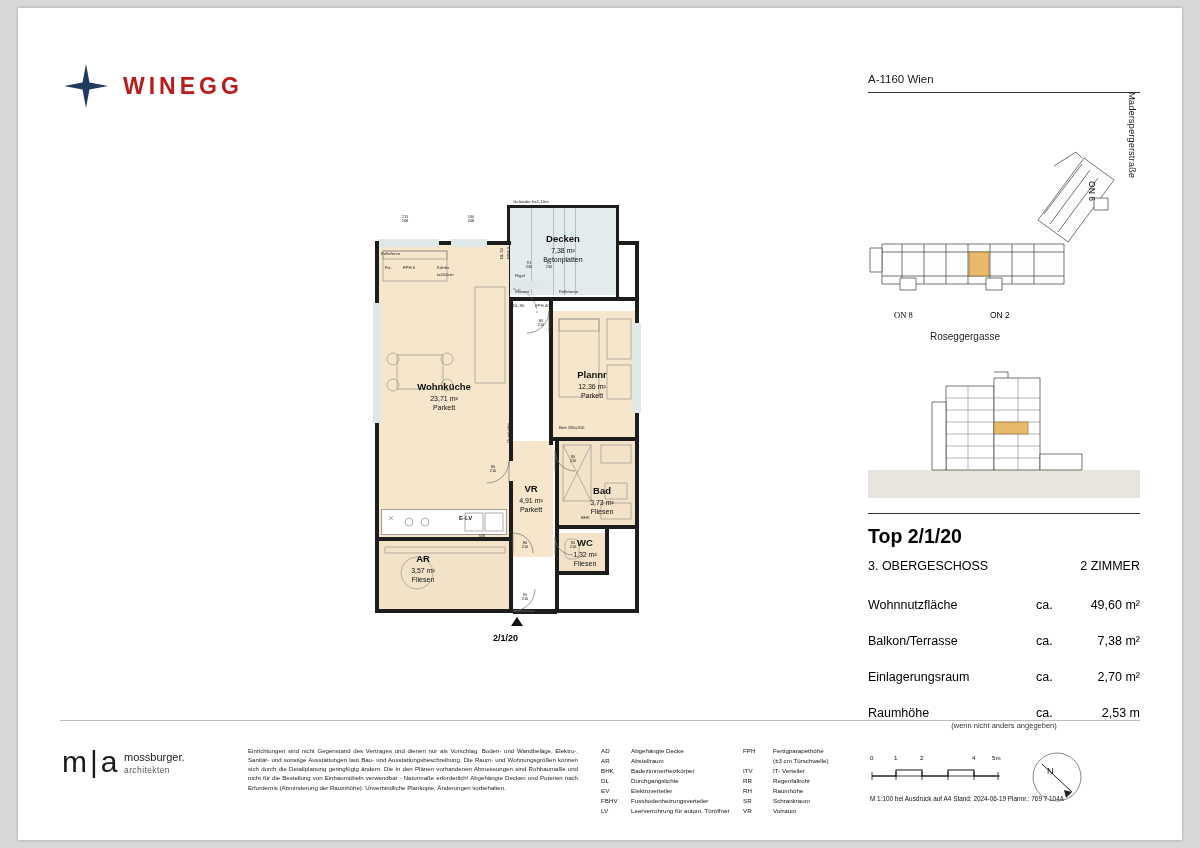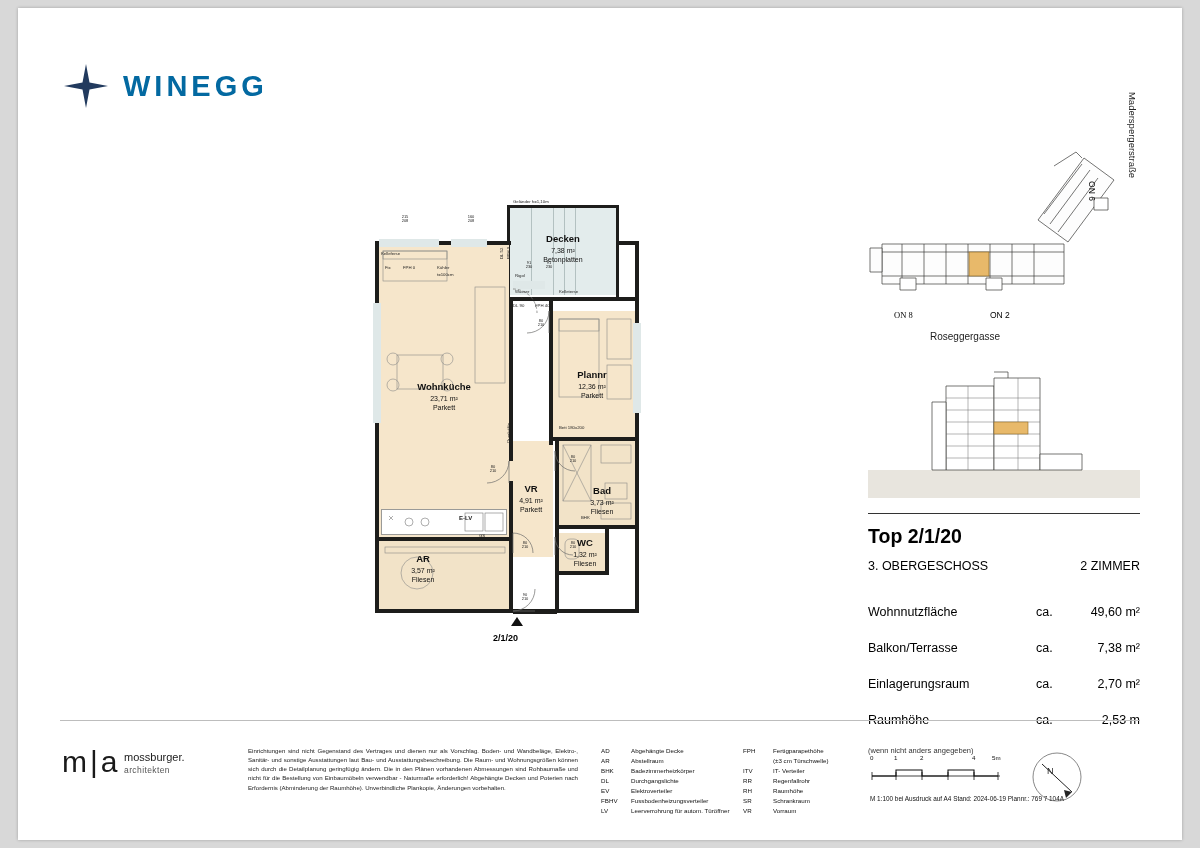--- a/index.html
+++ b/index.html
@@ -13,21 +13,21 @@
   #sheet {
     position:absolute; left:18px; top:8px;
     width:1164px; height:832px;
     background:#ffffff;
     box-shadow:0 0 3px rgba(0,0,0,.25);
   }
 
   
   .logo-wrap { position:absolute; left:45px; top:55px; display:flex; align-items:center; }
   .logo-star { width:46px; height:46px; position:relative; margin-right:14px; }
-  .logo-text { font-size:29px; letter-spacing:4px; color:#0369a1; font-weight:700; }
+  .logo-text { font-size:23px; letter-spacing:4px; color:#b91c1c; font-weight:700; }
 
   .titleblock { position:absolute; right:42px; top:58px; width:272px; text-align:left; }
   .proj-title { font-size:20.5px; font-weight:700; letter-spacing:.4px; color:#1a1a1a; }
   .proj-sub { font-size:11.5px; color:#1a1a1a; margin-top:7px; padding-bottom:7px; border-bottom:1px solid #333; }
 
   
   .keyplan { position:absolute; right:42px; top:140px; width:272px; height:200px; }
   .keyplan .street-v { position:absolute; right:2px; top:30px; font-size:9.5px; color:#222;
     transform:rotate(90deg); transform-origin:right top; white-space:nowrap; }
   .keyplan .street-h { position:absolute; left:62px; bottom:6px; font-size:10px; color:#222;margin-top:32px; }
@@ -37,26 +37,26 @@
 
   
   .section { position:absolute; right:42px; top:360px; width:272px; height:130px; }
   .section .ground { position:absolute; left:0; bottom:0; width:272px; height:28px; background:#e8e5de; }
 
   
   .topinfo { position:absolute; right:42px; top:505px; width:272px; }
   .topinfo .rule { border-top:1px solid #333; }
   .top-name { font-size:19.5px; font-weight:700; margin-top:11px; }
   .top-floor { display:flex; justify-content:space-between; font-size:12.5px; margin-top:11px; }
-  .area-main { display:flex; justify-content:space-between; font-size:12.5px; margin-top:32px; }
+  .area-main { display:flex; justify-content:space-between; font-size:12.5px; margin-top:25px; }
   .area-main .v { font-weight:400; }
   .area-row { display:flex; justify-content:space-between; font-size:12.5px; margin-top:22px; }
   .area-row.first { margin-top:22px; }
   .area-val { width:104px; display:flex; justify-content:space-between; }
-  .note-small { font-size:7.5px; color:#333; text-align:left; margin-top:19px; }
+  .note-small { font-size:7.5px; color:#333; text-align:center; margin-top:1px; }
 
   
   .footer { position:absolute; left:0; right:0; bottom:20px; height:100px; }
   .footer-rule { position:absolute; left:42px; right:42px; top:0; border-top:1px solid #bdbdbd; }
   .ma-logo { position:absolute; left:44px; top:28px; display:flex; align-items:flex-start; }
   .ma-m { font-size:30px; color:#1a1a1a; line-height:.9; }
   .ma-bar { font-size:30px; color:#1a1a1a; line-height:.9; margin:0 3px; }
   .ma-a { font-size:30px; color:#1a1a1a; line-height:.9; }
   .ma-sub { position:absolute; left:106px; top:31px; font-size:11px; color:#1a1a1a; }
   .ma-sub2 { position:absolute; left:106px; top:45px; font-size:8.5px; color:#555; letter-spacing:.4px; }
@@ -107,20 +107,21 @@
   <div class="logo-wrap">
     <div class="logo-star">
       <svg width="46" height="46" viewBox="0 0 46 46">
         <path d="M23 1 L26.5 19.5 L45 23 L26.5 26.5 L23 45 L19.5 26.5 L1 23 L19.5 19.5 Z" fill="#223a5e"></path>
       </svg>
     </div>
     <div class="logo-text">WINEGG</div>
   </div>
 
   <div class="titleblock">
+    <div class="proj-sub">A-1160 Wien</div>
   </div>
 
   <div class="keyplan">
     <svg width="272" height="180" viewBox="0 0 272 180">
       <g stroke="#3a3a38" stroke-width=".7" fill="none">
 
         <path d="M170 72 L216 10 L246 32 L200 94 Z" fill="#fdfdfd"></path>
         <path d="M176 66 L214 16 M182 76 L222 22 M190 84 L230 30"></path>
         <path d="M186 18 L208 4 L214 10"></path>
 

